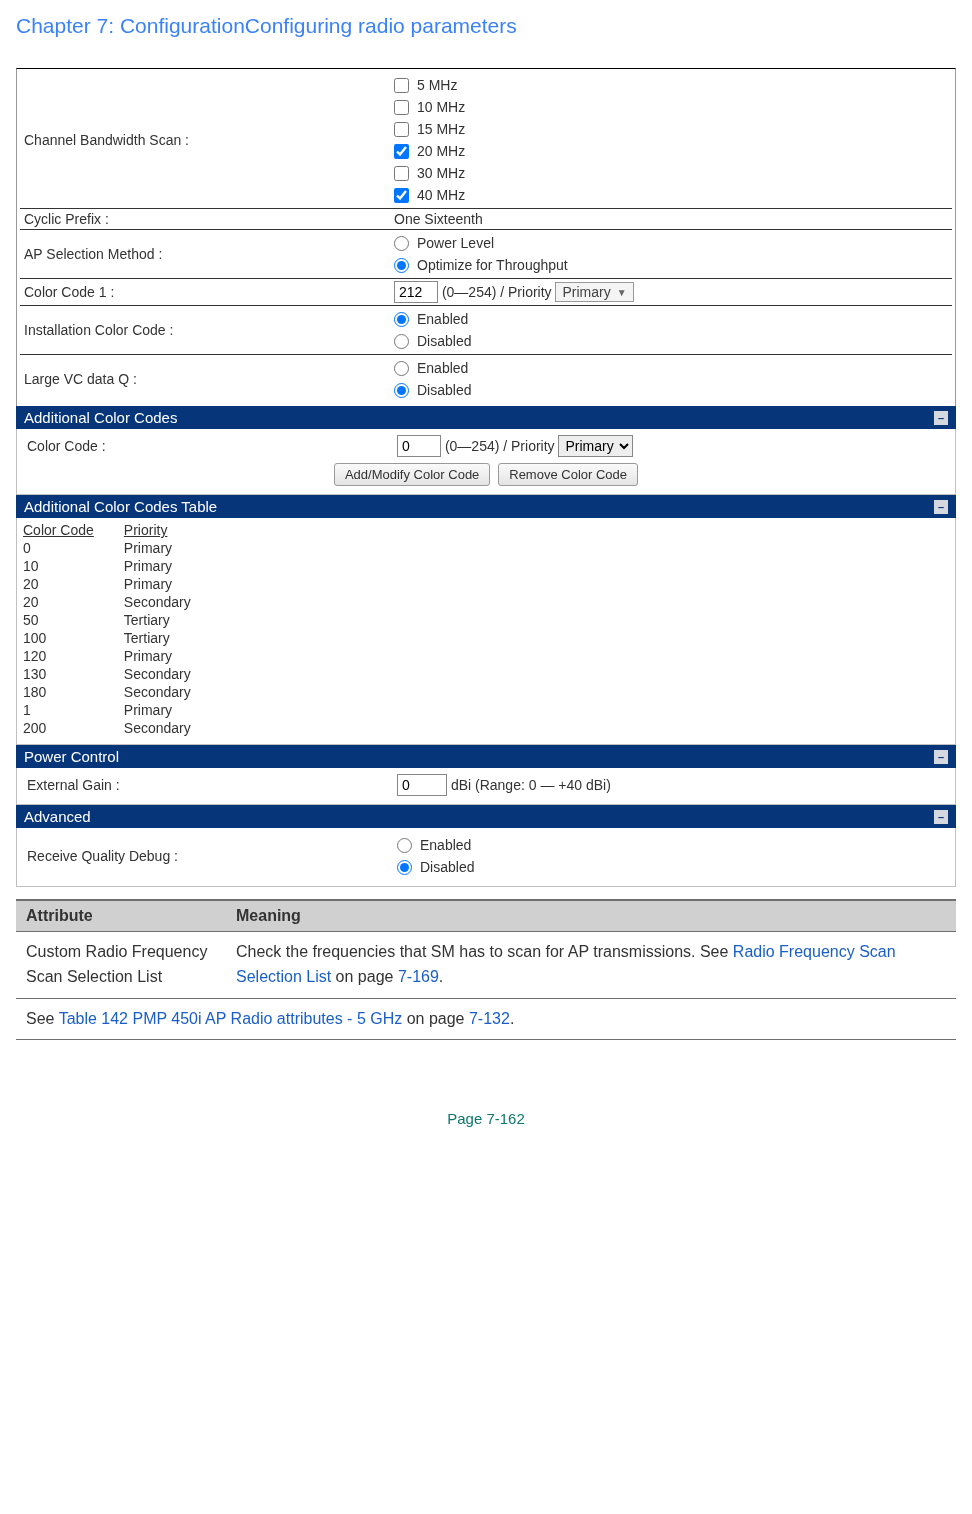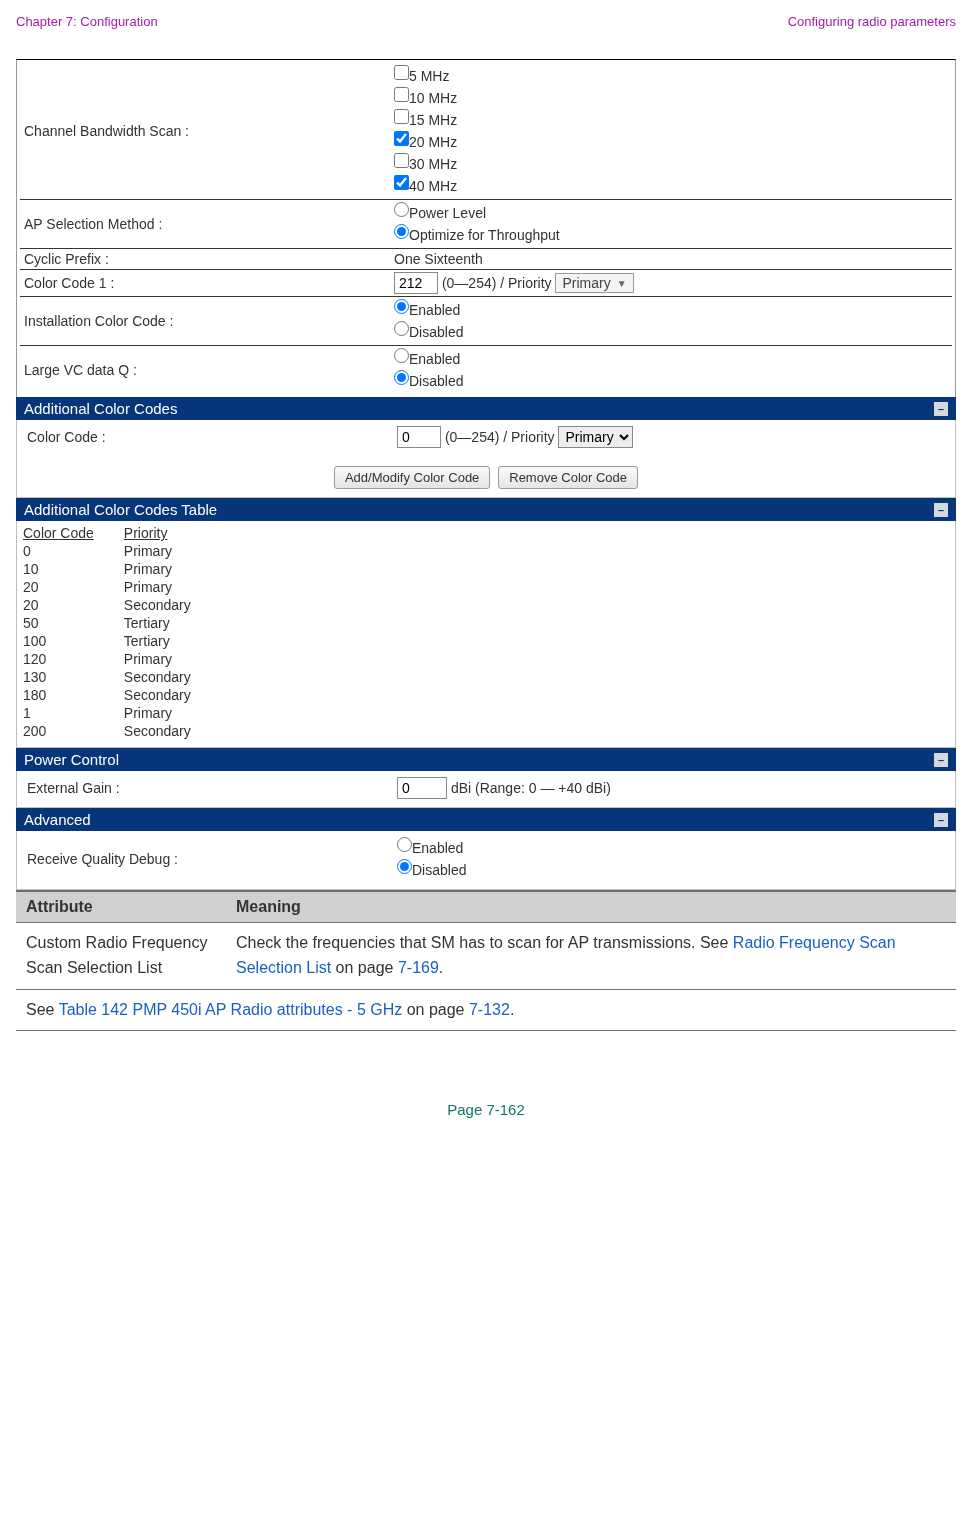--- a/index.html
+++ b/index.html
@@ -7,37 +7,36 @@
     font-family: Arial, Helvetica, sans-serif;
     font-size: 14px;
     color: #333;
     background: #fff;
     width: 972px;
     margin: 0 auto;
     padding: 12px 16px 40px 16px;
   }
   .page-header {
     display: flex;
-    justify-content: space-between;
-    color: #a21caf;
-    font-size: 13px;
+    color: #3b82f6;
+    font-size: 21px;
     padding: 2px 0 30px 0;
   }
   .outer-frame {
     border-top: 1px solid #000;
     border-left: 1px solid #999;
     border-right: 1px solid #999;
     padding: 3px;
   }
   .config-table { width: 100%; border-collapse: collapse; }
   .config-table td { padding: 2px 4px; vertical-align: middle; }
   .config-table td.lbl { width: 370px; border-bottom: 1px solid #333; }
   .config-table td.val { border-bottom: 1px solid #333; }
   .config-table tr.last td { border-bottom: none; }
-  .chk-row, .rad-row { display: flex; gap: 0; line-height: 22px; }
+  .chk-row, .rad-row { display: flex; align-items: center; gap: 8px; line-height: 22px; }
   input[type="checkbox"], input[type="radio"] { width: 15px; height: 15px; }
   input[type="text"] {
     border: 1px solid #888;
     padding: 2px 4px;
     font-size: 14px;
     height: 22px;
   }
   select { border: 1px solid #888; font-size: 14px; height: 22px; background: #eee; padding: 1px 2px; }
   .pri-select {
     display: inline-flex; align-items: center; gap: 6px;
@@ -57,34 +56,34 @@
   .collapse-box {
     width: 14px; height: 14px; background: #d4d9e0;
     display: inline-flex; align-items: center; justify-content: center;
     font-size: 11px; color: #06357a; font-weight: bold;
   }
   .panel-body {
     border: 1px solid #c0c0c0;
     border-top: none;
     padding: 4px 6px 6px 6px;
   }
-  .btn-row { text-align: center; padding: 4px 0 2px 0; margin-top: 12px; }
+  .btn-row { text-align: center; padding: 4px 0 2px 0; }
   .btn {
     display: inline-block;
     border: 1px solid #9a9a9a;
     border-radius: 3px;
     background: linear-gradient(#fafafa,#e4e4e4);
     padding: 3px 10px;
     font-size: 13px;
     margin: 0 2px;
   }
   .cc-table { border-collapse: collapse; }
   .cc-table th { text-align: left; font-weight: normal; text-decoration: underline; padding: 0 30px 2px 0; margin-top: 12px; }
   .cc-table td { padding: 0 30px 2px 0; }
-  .attr-table { width: 100%; border-collapse: collapse; }
+  .attr-table { width: 100%; border-collapse: collapse; margin-top: 12px; }
   .attr-table th {
     background: #d0d0d0;
     text-align: left;
     padding: 6px 10px;
     font-size: 16px;
     border-top: 2px solid #6f6f6f;
     border-bottom: 1px solid #6f6f6f;
   }
   .attr-table td {
     padding: 8px 10px;
@@ -131,35 +130,35 @@
               <input type="checkbox" style="">
               <span>30 MHz</span>
             </div>
         <div class="chk-row">
               <input type="checkbox" checked="" style="">
               <span>40 MHz</span>
             </div>
       </td>
     </tr>
     <tr>
+      <td class="lbl">Cyclic Prefix :</td>
+      <td class="val">One Sixteenth</td>
+    </tr>
+    <tr>
       <td class="lbl">AP Selection Method :</td>
       <td class="val">
         <div class="rad-row">
               <input type="radio" name="aps" style="">
               <span>Power Level</span>
             </div>
         <div class="rad-row">
               <input type="radio" name="aps" checked="" style="">
               <span>Optimize for Throughput</span>
             </div>
       </td>
-    </tr>
-    <tr>
-      <td class="lbl">Cyclic Prefix :</td>
-      <td class="val">One Sixteenth</td>
     </tr>
     <tr>
       <td class="lbl">Color Code 1 :</td>
       <td class="val">
         <input type="text" style="width: 44px;" value="212">
         <span>(0—254) / Priority</span>
         <span class="pri-select">
           <span>Primary</span>
           <span class="caret">▼</span>
         </span>

